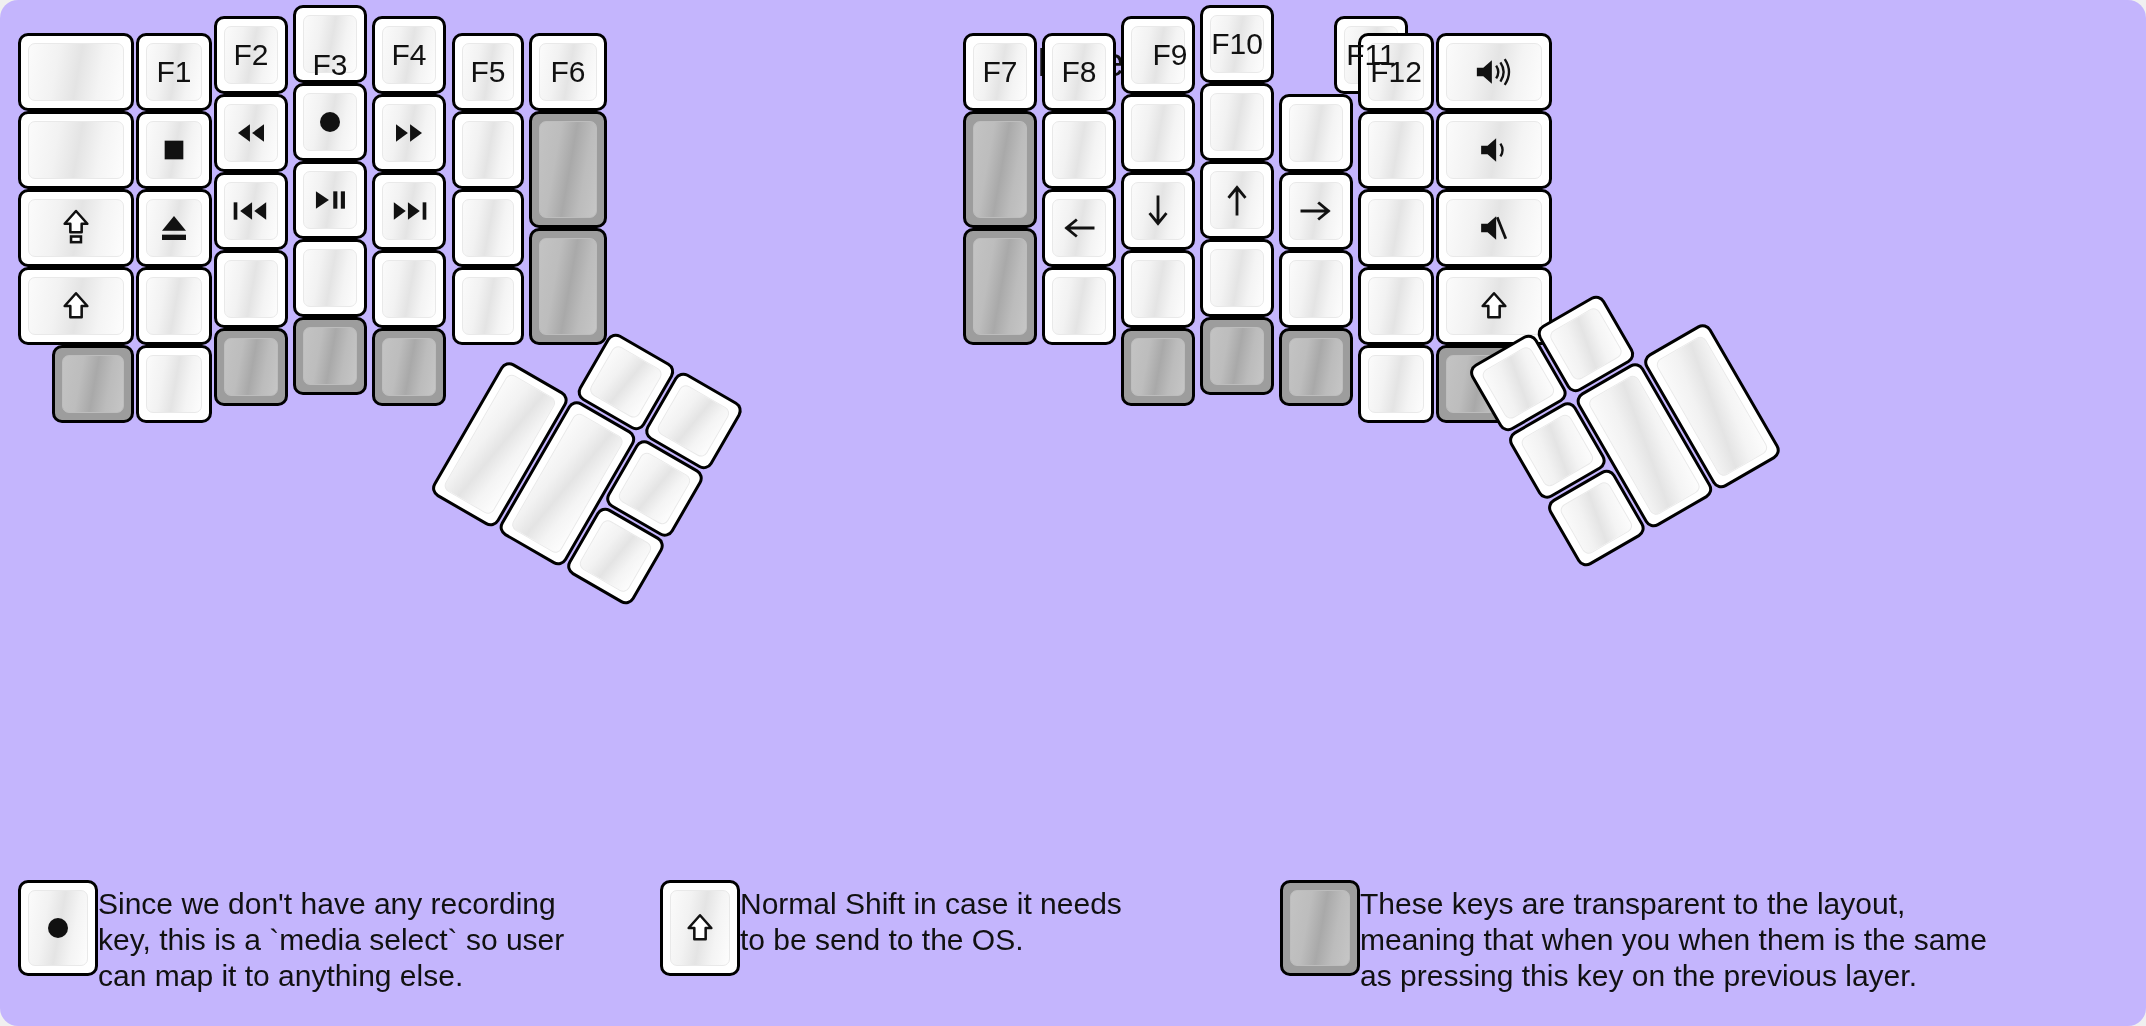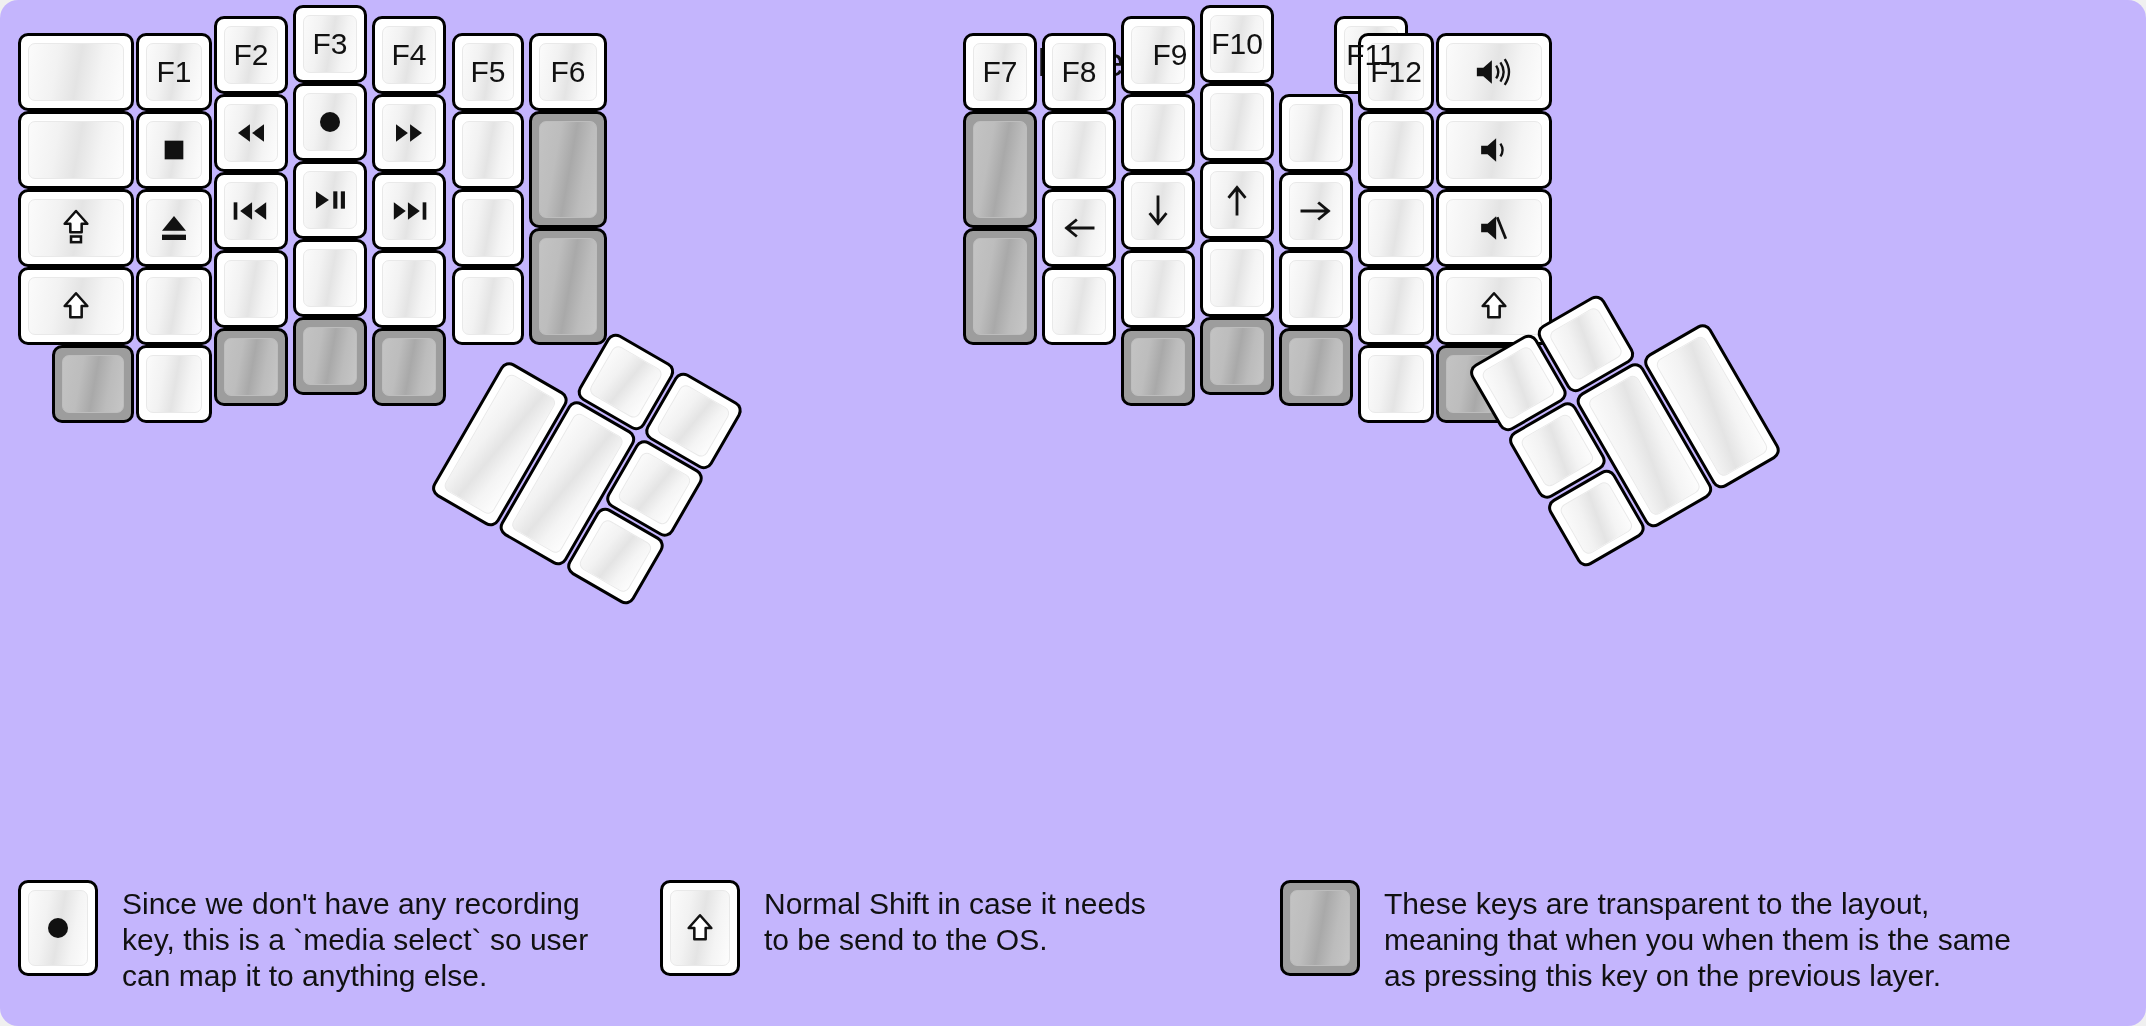--- a/index.html
+++ b/index.html
@@ -51,21 +51,20 @@
   }
   .glyph{position:relative;z-index:2;display:block;}
   .glyph svg{display:block;}
 
   
   #legend{position:absolute;left:0;top:880px;width:2146px;height:146px;}
   .lg{position:absolute;display:flex;align-items:flex-start;}
   .lg .keybox{position:relative;width:80px;height:96px;flex:0 0 auto;}
   .lg .keybox .key{left:0;top:0;width:80px;height:96px;}
   .lg .txt{
-    margin-left:24px;
     font-size:30px;line-height:36px;color:#111;
     white-space:pre-line;
     padding-top:6px;
   }
 </style>
 </head>
 <body>
 
 <div id="frame">
 
@@ -147,21 +146,21 @@
             <path d="M34 4 L34 20 L23 12 Z" fill="#111"></path>
           </svg>
         </span>
       </div>
       <div class="key" style="left: 214px; top: 250px; width: 74px; height: 78px;">
         <div class="cap"></div>
       </div>
       <div class="key trans" style="left: 214px; top: 328px; width: 74px; height: 78px;">
         <div class="cap"></div>
       </div>
-      <div class="key" style="left: 293px; top: 5px; width: 74px; height: 78px;">
+      <div class="key" style="left: 293px; top: 5px; width: 74px; height: 78px; align-items: flex-end;">
         <div class="cap"></div>
         <span class="lbl">F3</span>
       </div>
       <div class="key" style="left: 293px; top: 83px; width: 74px; height: 78px;">
         <div class="cap"></div>
         <span class="glyph">
           <svg width="30" height="30" viewBox="0 0 24 24">
             <circle cx="12" cy="12" r="8" fill="#111"></circle>
           </svg>
         </span>

